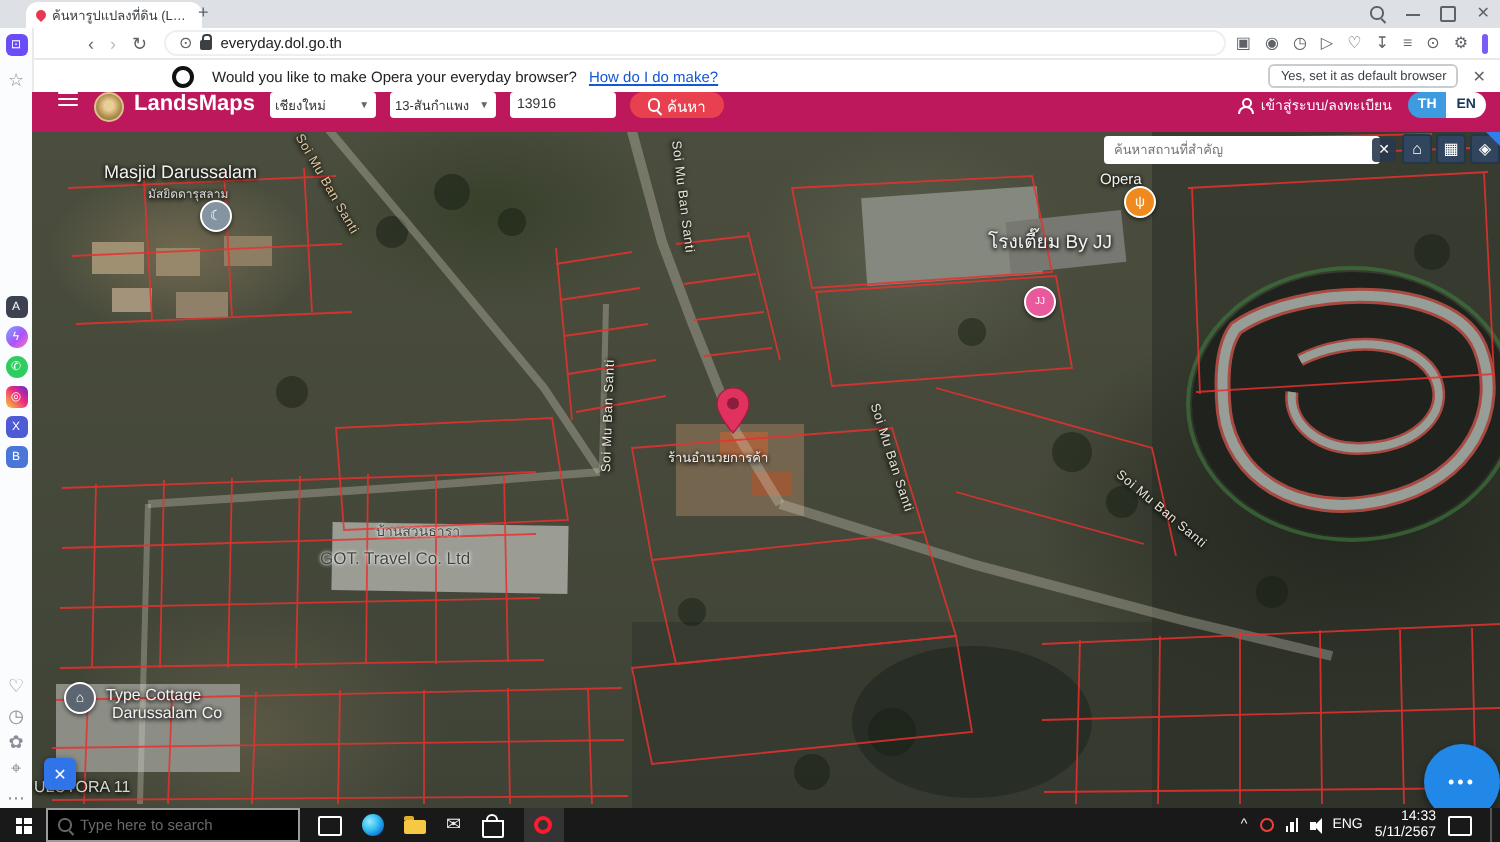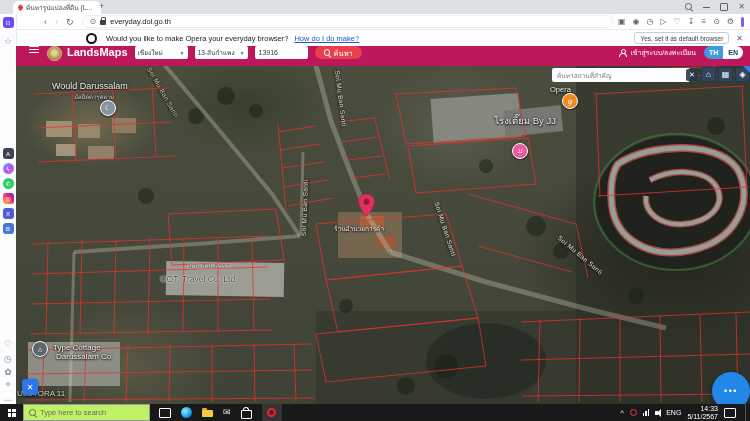--- a/index.html
+++ b/index.html
@@ -113,21 +113,21 @@
   .xbtn{position:absolute;left:6px;top:313px;width:16px;height:16px;border-radius:3px;
     background:#2f74e8;color:#fff;font-size:8px;display:flex;align-items:center;
     justify-content:center;box-shadow:0 1px 3px rgba(0,0,0,.5);}
   .pinmark{position:absolute;left:342px;top:128px;}
   
   .taskbar{position:absolute;left:0;top:404px;width:750px;height:17px;background:#191919;
     display:flex;align-items:center;color:#fff;}
   .start{width:23px;display:flex;justify-content:center;}
   .win-grid{display:grid;grid-template-columns:3.5px 3.5px;grid-template-rows:3.5px 3.5px;gap:1px;}
   .win-grid i{background:#fff;}
-  .tb-search{width:127px;height:17px;background:#bef264;display:flex;align-items:center;gap:4px;
+  .tb-search{width:127px;height:17px;background:#000000;display:flex;align-items:center;gap:4px;
     padding:0 5px;font-size:7.5px;color:#6a6a6a;box-sizing:border-box;border:1px solid #9a9a9a;}
   .tb-icons{display:flex;align-items:center;gap:10px;margin-left:9px;}
   .tv{width:10px;height:8px;border:1px solid #fff;border-radius:1px;}
   .edge{width:11px;height:11px;border-radius:50%;
     background:radial-gradient(circle at 35% 35%,#9be6ff,#36c1f0 40%,#0a78d6 75%,#064a8f);}
   .folder{position:relative;width:11px;height:7px;background:#f6c945;border-radius:1px;margin-top:2px;}
   .folder::before{content:"";position:absolute;left:0;top:-2px;width:5px;height:2px;
     background:#e0af27;border-radius:1px 1px 0 0;}
   .mailic{font-size:9px;color:#eee;line-height:9px;}
   .bag{position:relative;width:9px;height:7px;border:1px solid #fff;border-radius:0 0 1px 1px;margin-top:3px;}
@@ -306,21 +306,21 @@
         <path d="M152,148 L260,143 L268,194 L156,199 Z"></path>
         <path d="M452,128 L560,158 L572,212 M462,180 L556,206"></path>
         <path d="M578,28 L728,20 M582,130 L731,121 M580,28 L584,131 M726,20 L731,122"></path>
         <path d="M505,256 L734,246 M505,294 L734,288 M506,330 L734,328"></path>
         <path d="M524,254 L522,336 M564,252 L563,336 M604,250 L604,336 M644,249 L645,336 M684,249 L686,336 M720,248 L722,336"></path>
         <path d="M300,268 L462,252 L470,300 L310,316 Z"></path>
         <path d="M556,4 L700,1 M560,14 L720,8"></path>
       </g>
     </svg>
 
-    <div class="mlabel" style="left:36px;top:15px;font-size:9px">Would Darussalam</div>
+    <div class="mlabel" style="left:36px;top:15px;font-size:9px">Masjid Darussalam</div>
     <div class="mlabel" style="left:58px;top:26px;font-size:6px;color:#ddd">มัสยิดดารุสลาม</div>
     <div class="mlabel street" style="left:136px;top:0;color:#e4c79e;transform:rotate(60deg)">Soi Mu Ban Santi</div>
     <div class="mlabel street" style="left:325px;top:4px;transform:rotate(83deg)">Soi Mu Ban Santi</div>
     <div class="mlabel street" style="left:284px;top:170px;transform:rotate(-88deg)">Soi Mu Ban Santi</div>
     <div class="mlabel street" style="left:424px;top:135px;transform:rotate(72deg)">Soi Mu Ban Santi</div>
     <div class="mlabel street" style="left:545px;top:168px;transform:rotate(40deg)">Soi Mu Ban Santi</div>
     <div class="mlabel" style="left:534px;top:19px;font-size:7.5px">Opera</div>
     <div class="mlabel" style="left:478px;top:47px;font-size:9.5px">โรงเตี๊ยม By JJ</div>
     <div class="mlabel" style="left:318px;top:158px;font-size:6.5px">ร้านอำนวยการค้า</div>
     <div class="mlabel dark-label" style="left:172px;top:194px;font-size:7px">บ้านสวนธารา</div>

